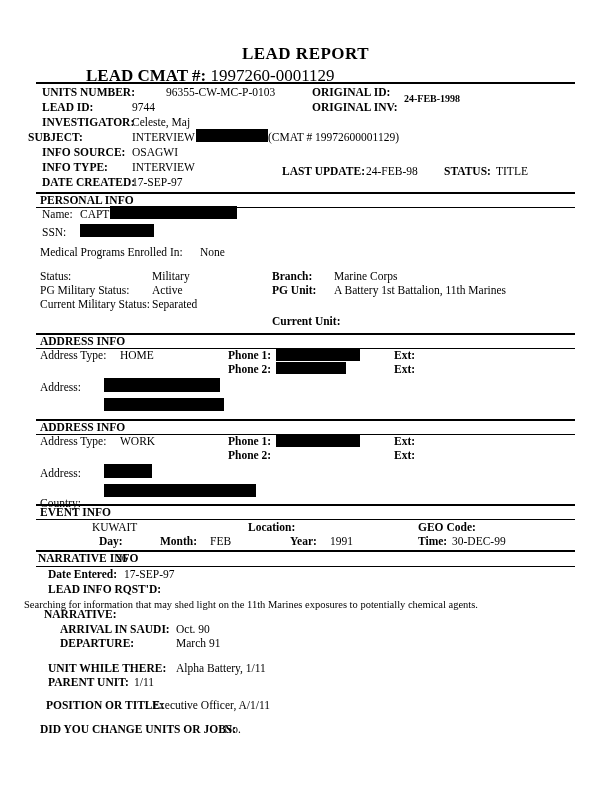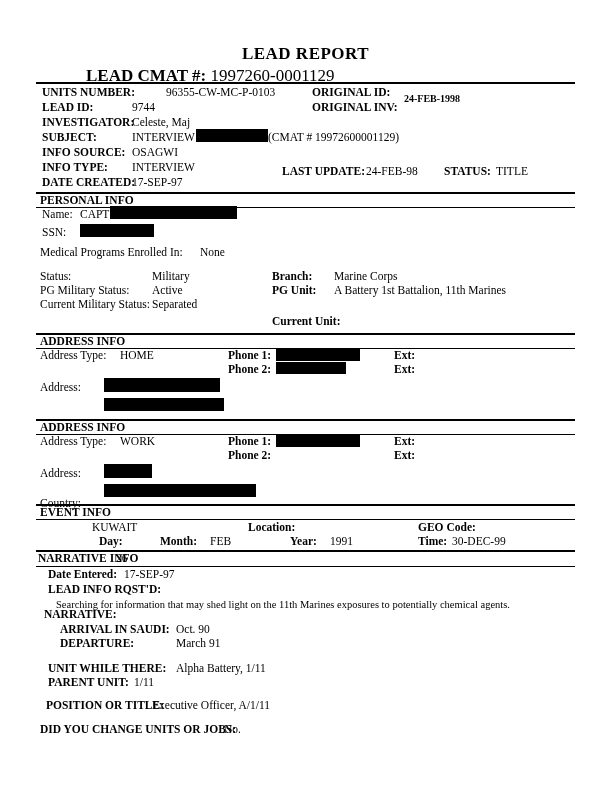--- a/index.html
+++ b/index.html
@@ -113,21 +113,21 @@
     <span class="lbl">ORIGINAL INV:</span>
   </div>
 
   <div class="fld" style="left:42px; top:116px;">
     <span class="lbl">INVESTIGATOR:</span>
   </div>
   <div class="fld" style="left:132px; top:116px;">
     <span class="val">Celeste, Maj</span>
   </div>
 
-  <div class="fld" style="left:42px; top:131px;">
+  <div class="fld" style="left:28px; top:131px;">
     <span class="lbl">SUBJECT:</span>
   </div>
   <div class="fld" style="left:132px; top:131px;">
     <span class="val">INTERVIEW -</span>
   </div>
   <div class="redact" style="left:196px; top:129px; width:72px; height:13px;"></div>
   <div class="fld" style="left:268px; top:131px;">
     <span class="val">(CMAT # 19972600001129)</span>
   </div>
 
@@ -343,21 +343,21 @@
     <span class="lbl">Date Entered:</span>
   </div>
   <div class="fld" style="left:124px; top:568px;">
     <span class="val">17-SEP-97</span>
   </div>
 
   <div class="fld" style="left:48px; top:583px;">
     <span class="lbl">LEAD INFO RQST'D:</span>
   </div>
 
-  <div class="narr" style="left:56px; top:599px;font-family:Liberation Serif, serif;">Searching for information that may shed light on the 11th Marines exposures to potentially chemical agents.</div>
+  <div class="narr" style="left:24px; top:599px;font-family:Liberation Serif, serif;">Searching for information that may shed light on the 11th Marines exposures to potentially chemical agents.</div>
 
   <div class="fld" style="left:44px; top:608px;">
     <span class="lbl">NARRATIVE:</span>
   </div>
 
   <div class="fld" style="left:60px; top:623px;">
     <span class="lbl">ARRIVAL IN SAUDI:</span>
   </div>
   <div class="fld" style="left:176px; top:623px;">
     <span class="val">Oct. 90</span>

